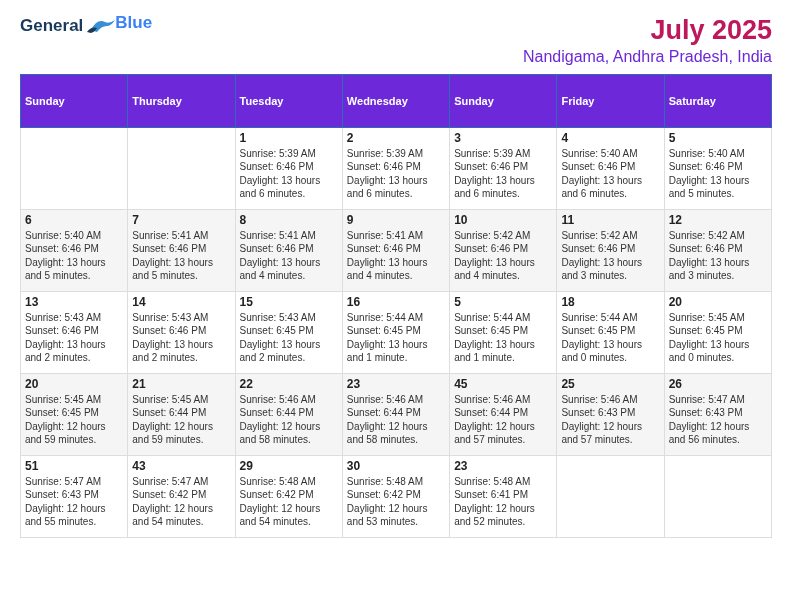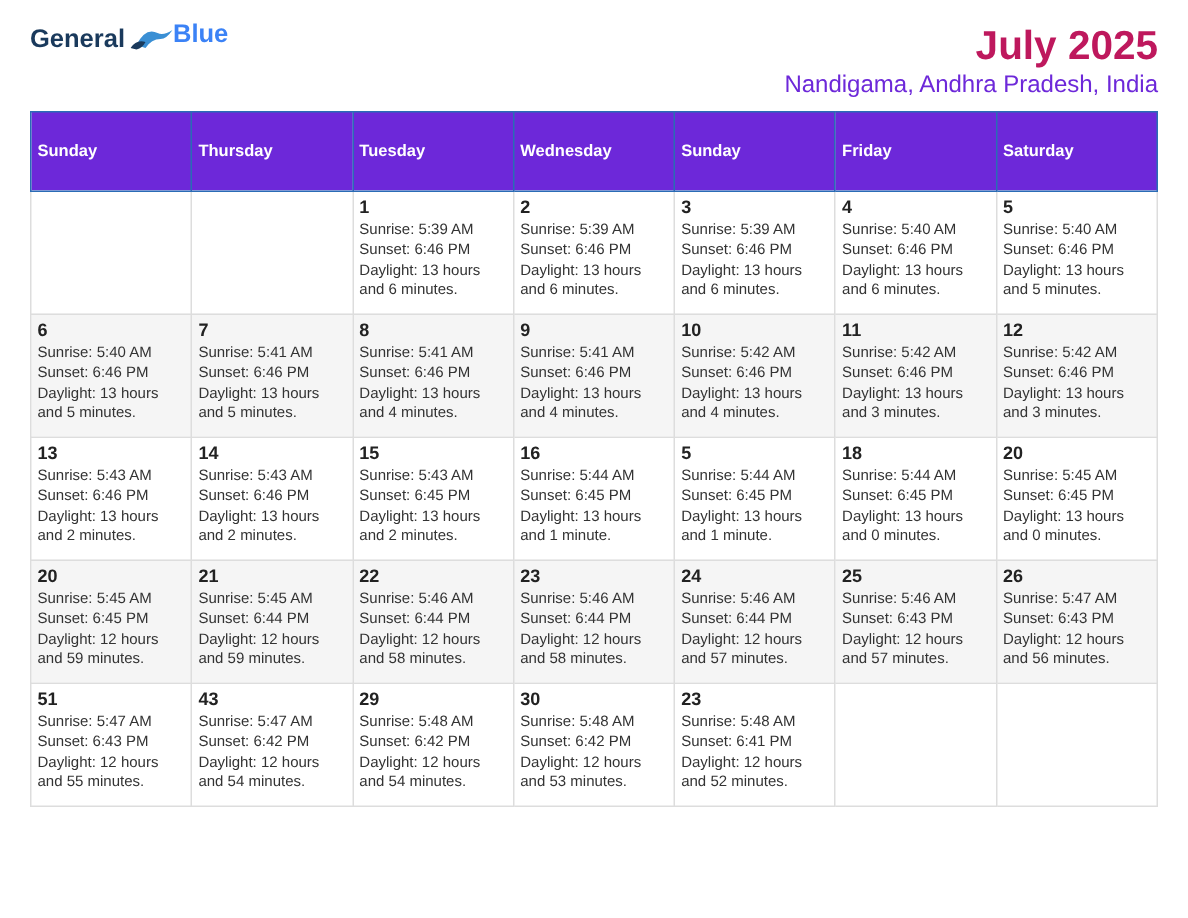--- a/index.html
+++ b/index.html
@@ -283,21 +283,21 @@
 and 58 minutes.</div>
           </td>
           <td>
             <div class="day-num">23</div>
             <div class="day-detail" style="white-space: pre-line;">Sunrise: 5:46 AM
 Sunset: 6:44 PM
 Daylight: 12 hours
 and 58 minutes.</div>
           </td>
           <td>
-            <div class="day-num">24</div>
+            <div class="day-num">45</div>
             <div class="day-detail" style="white-space: pre-line;">Sunrise: 5:46 AM
 Sunset: 6:44 PM
 Daylight: 12 hours
 and 57 minutes.</div>
           </td>
           <td>
             <div class="day-num">25</div>
             <div class="day-detail" style="white-space: pre-line;">Sunrise: 5:46 AM
 Sunset: 6:43 PM
 Daylight: 12 hours

